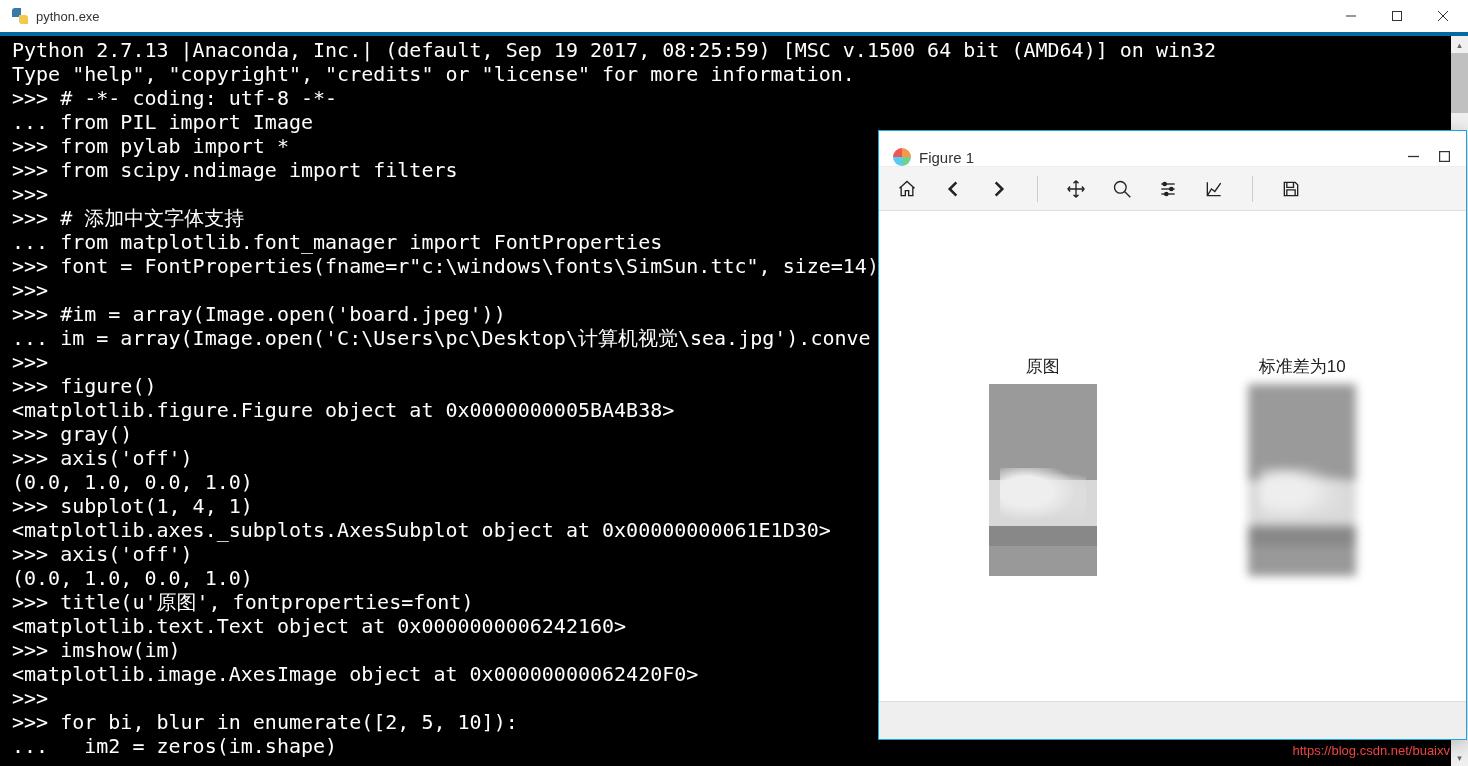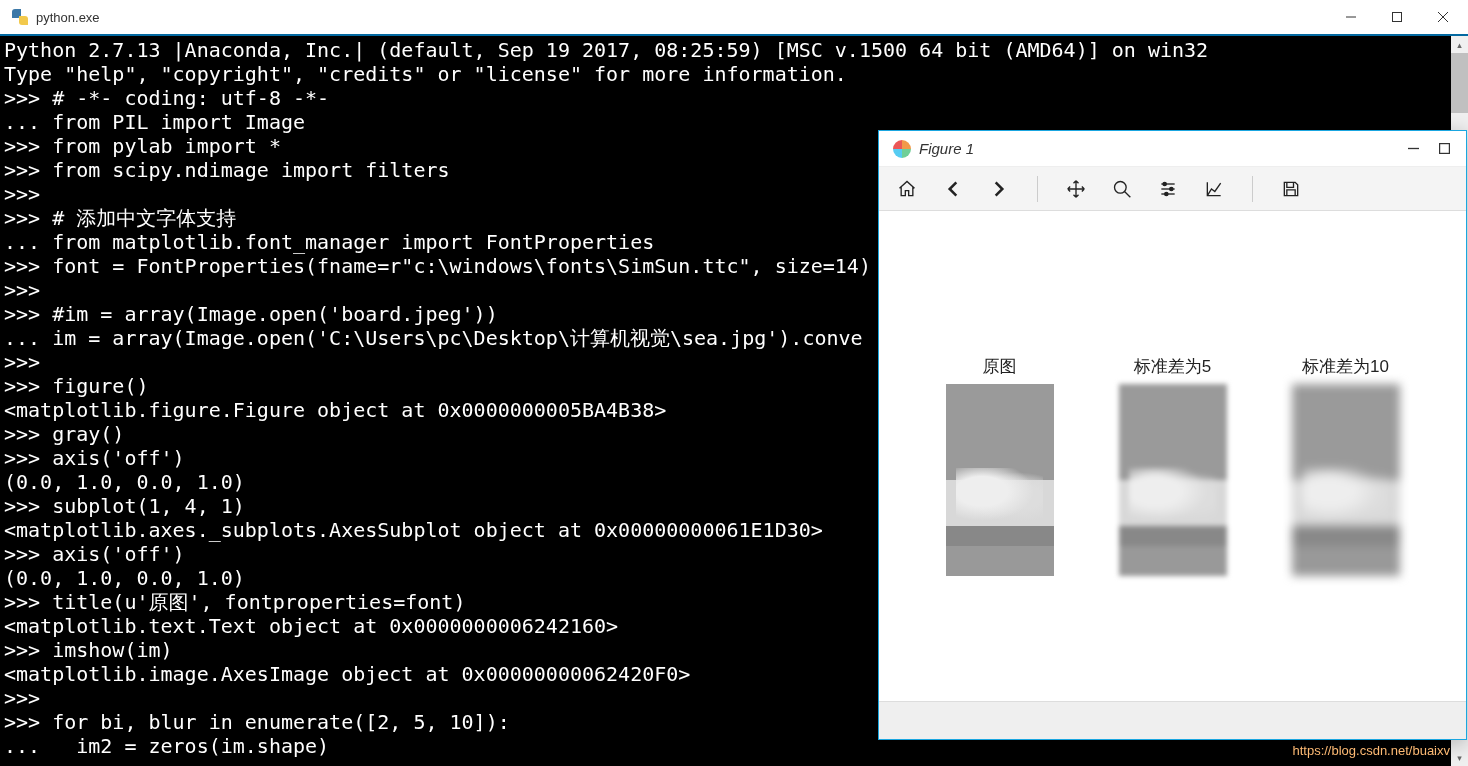--- a/index.html
+++ b/index.html
@@ -1,38 +1,38 @@
 <!DOCTYPE html>
 <html><head>
 <meta charset="utf-8">
 <style>
 * { margin:0; padding:0; box-sizing:border-box; }
 body { width:1468px; height:766px; font-family:"Microsoft YaHei", sans-serif; background:#000; overflow:hidden; position:relative; }
 
 
 .main-win { position:absolute; top:0; left:0; width:1468px; height:766px; background:#fff; }
-.main-title { height:36px; background:#fff; display:flex; align-items:center; padding:0 2px; border-bottom:2px solid #0369a1; }
+.main-title { height:36px; background:#fff; display:flex; align-items:center; padding:0 2px; border-bottom:4px solid #0369a1; }
 .main-title .py-ico { width:16px; height:16px; margin:0 8px 0 10px; position:relative; }
 .main-title .py-ico::before { content:""; position:absolute; width:9px; height:9px; background:#3b78a8; border-radius:3px 0 3px 0; left:0; top:0; }
 .main-title .py-ico::after { content:""; position:absolute; width:9px; height:9px; background:#f2c94c; border-radius:0 3px 0 3px; right:0; bottom:0; }
 .main-title .txt { font-size:13px; color:#333; }
 .main-title .ctrls { margin-left:auto; display:flex; }
 .main-title .btn { width:46px; height:30px; display:flex; align-items:center; justify-content:center; color:#555; font-size:13px; }
 .main-title .btn svg { width:10px; height:10px; stroke:#333; stroke-width:1; fill:none; }
 
 .term { width:100%; height:730px; background:#000; position:relative; }
-.term pre { font-family:"NSimSun","SimSun",Consolas,monospace; font-size:20px; line-height:24px; color:#fff; white-space:pre; padding:2px 4px; }
+.term pre { font-family:"NSimSun","SimSun",Consolas,monospace; font-size:20px; line-height:24px; color:#fff; white-space:pre; padding:2px 12px; }
 .term .scroll { position:absolute; right:0; top:0; width:17px; height:100%; background:#f0f0f0; }
 .term .scroll .up, .term .scroll .dn { height:17px; background:#f0f0f0; display:flex; align-items:center; justify-content:center; font-size:9px; color:#666; }
 .term .scroll .dn { position:absolute; bottom:0; width:100%; }
 .term .scroll .thumb { position:absolute; top:17px; width:100%; height:60px; background:#c0c0c0; }
 
 
 .fig-win { position:absolute; top:130px; left:878px; width:589px; height:610px; background:#fff; border:1px solid #1aa6e0; box-shadow:0 4px 20px rgba(0,0,0,0.25); }
-.fig-title { height:36px; background:#fff; display:flex; align-items:center; padding:0 6px; border-bottom:1px solid #eee;font-style:italic; }
+.fig-title { height:36px; background:#fff; display:flex; align-items:flex-end; padding:0 6px; border-bottom:1px solid #eee; }
 .fig-title .mpl-ico { width:18px; height:18px; margin:0 8px; border-radius:50%; background:conic-gradient(#f2994a 0 90deg,#6fcf97 90deg 180deg,#56ccf2 180deg 270deg,#eb5757 270deg 360deg); }
 .fig-title .txt { font-size:15px; color:#333; }
 .fig-title .ctrls { margin-left:auto; display:flex; gap:20px; padding-right:10px; }
 .fig-title .ctrls svg { width:11px; height:11px; stroke:#333; stroke-width:1.2; fill:none; }
 
 .fig-toolbar { height:44px; background:#f4f4f4; border-bottom:1px solid #ddd; display:flex; align-items:center; padding:0 16px; gap:22px; }
 .fig-toolbar .sep { width:1px; height:26px; background:#ccc; margin:0 4px; }
 .fig-toolbar .tbtn { width:24px; height:24px; display:flex; align-items:center; justify-content:center; }
 .fig-toolbar .tbtn svg { width:20px; height:20px; stroke:#222; stroke-width:1.6; fill:none; }
 
@@ -42,21 +42,21 @@
 .subplot .ttl { font-size:17px; color:#222; margin-bottom:6px; font-family:"Microsoft YaHei",sans-serif; }
 .subplot .img { width:108px; height:192px; background:linear-gradient(#9a9a9a 0 50%, #d8d8d8 50% 75%, #727272 75% 100%); filter:grayscale(1); position:relative; overflow:hidden; }
 .subplot .img .cloud { position:absolute; left:10%; top:44%; width:80%; height:30%; background:radial-gradient(ellipse at 30% 40%, #eee 30%, transparent 60%), radial-gradient(ellipse at 70% 50%, #ddd 30%, transparent 60%); }
 .subplot .img .bldg { position:absolute; bottom:0; left:0; width:100%; height:26%; background:linear-gradient(#888 0 40%, #999 40% 100%); }
 .subplot.b2 .img { filter:grayscale(1) blur(1px); }
 .subplot.b5 .img { filter:grayscale(1) blur(2.5px); }
 .subplot.b10 .img { filter:grayscale(1) blur(5px); }
 
 .fig-status { height:38px; background:#efefef; border-top:1px solid #ddd; }
 
-.watermark { position:absolute; right:18px; bottom:8px; font-size:13px; color:#fdba74; font-family:Arial,sans-serif; text-shadow:0 0 2px rgba(0,0,0,.3); }
+.watermark { position:absolute; right:18px; bottom:8px; font-size:13px; color:#ef4444; font-family:Arial,sans-serif; text-shadow:0 0 2px rgba(0,0,0,.3); }
 </style>
 </head>
 <body>
 
 <div class="main-win">
   <div class="main-title">
     <div class="py-ico"></div>
     <div class="txt">python.exe</div>
     <div class="ctrls">
       <div class="btn">
@@ -181,27 +181,20 @@
   </div>
   <div class="fig-canvas">
     <div class="plot-row">
       <div class="subplot">
         <div class="ttl">原图</div>
         <div class="img">
             <div class="cloud"></div>
             <div class="bldg"></div>
           </div>
       </div>
-      <div class="subplot b5">
-        <div class="ttl">标准差为5</div>
-        <div class="img">
-            <div class="cloud"></div>
-            <div class="bldg"></div>
-          </div>
-      </div>
       <div class="subplot b10">
         <div class="ttl">标准差为10</div>
         <div class="img">
             <div class="cloud"></div>
             <div class="bldg"></div>
           </div>
       </div>
     </div>
   </div>
   <div class="fig-status"></div>

